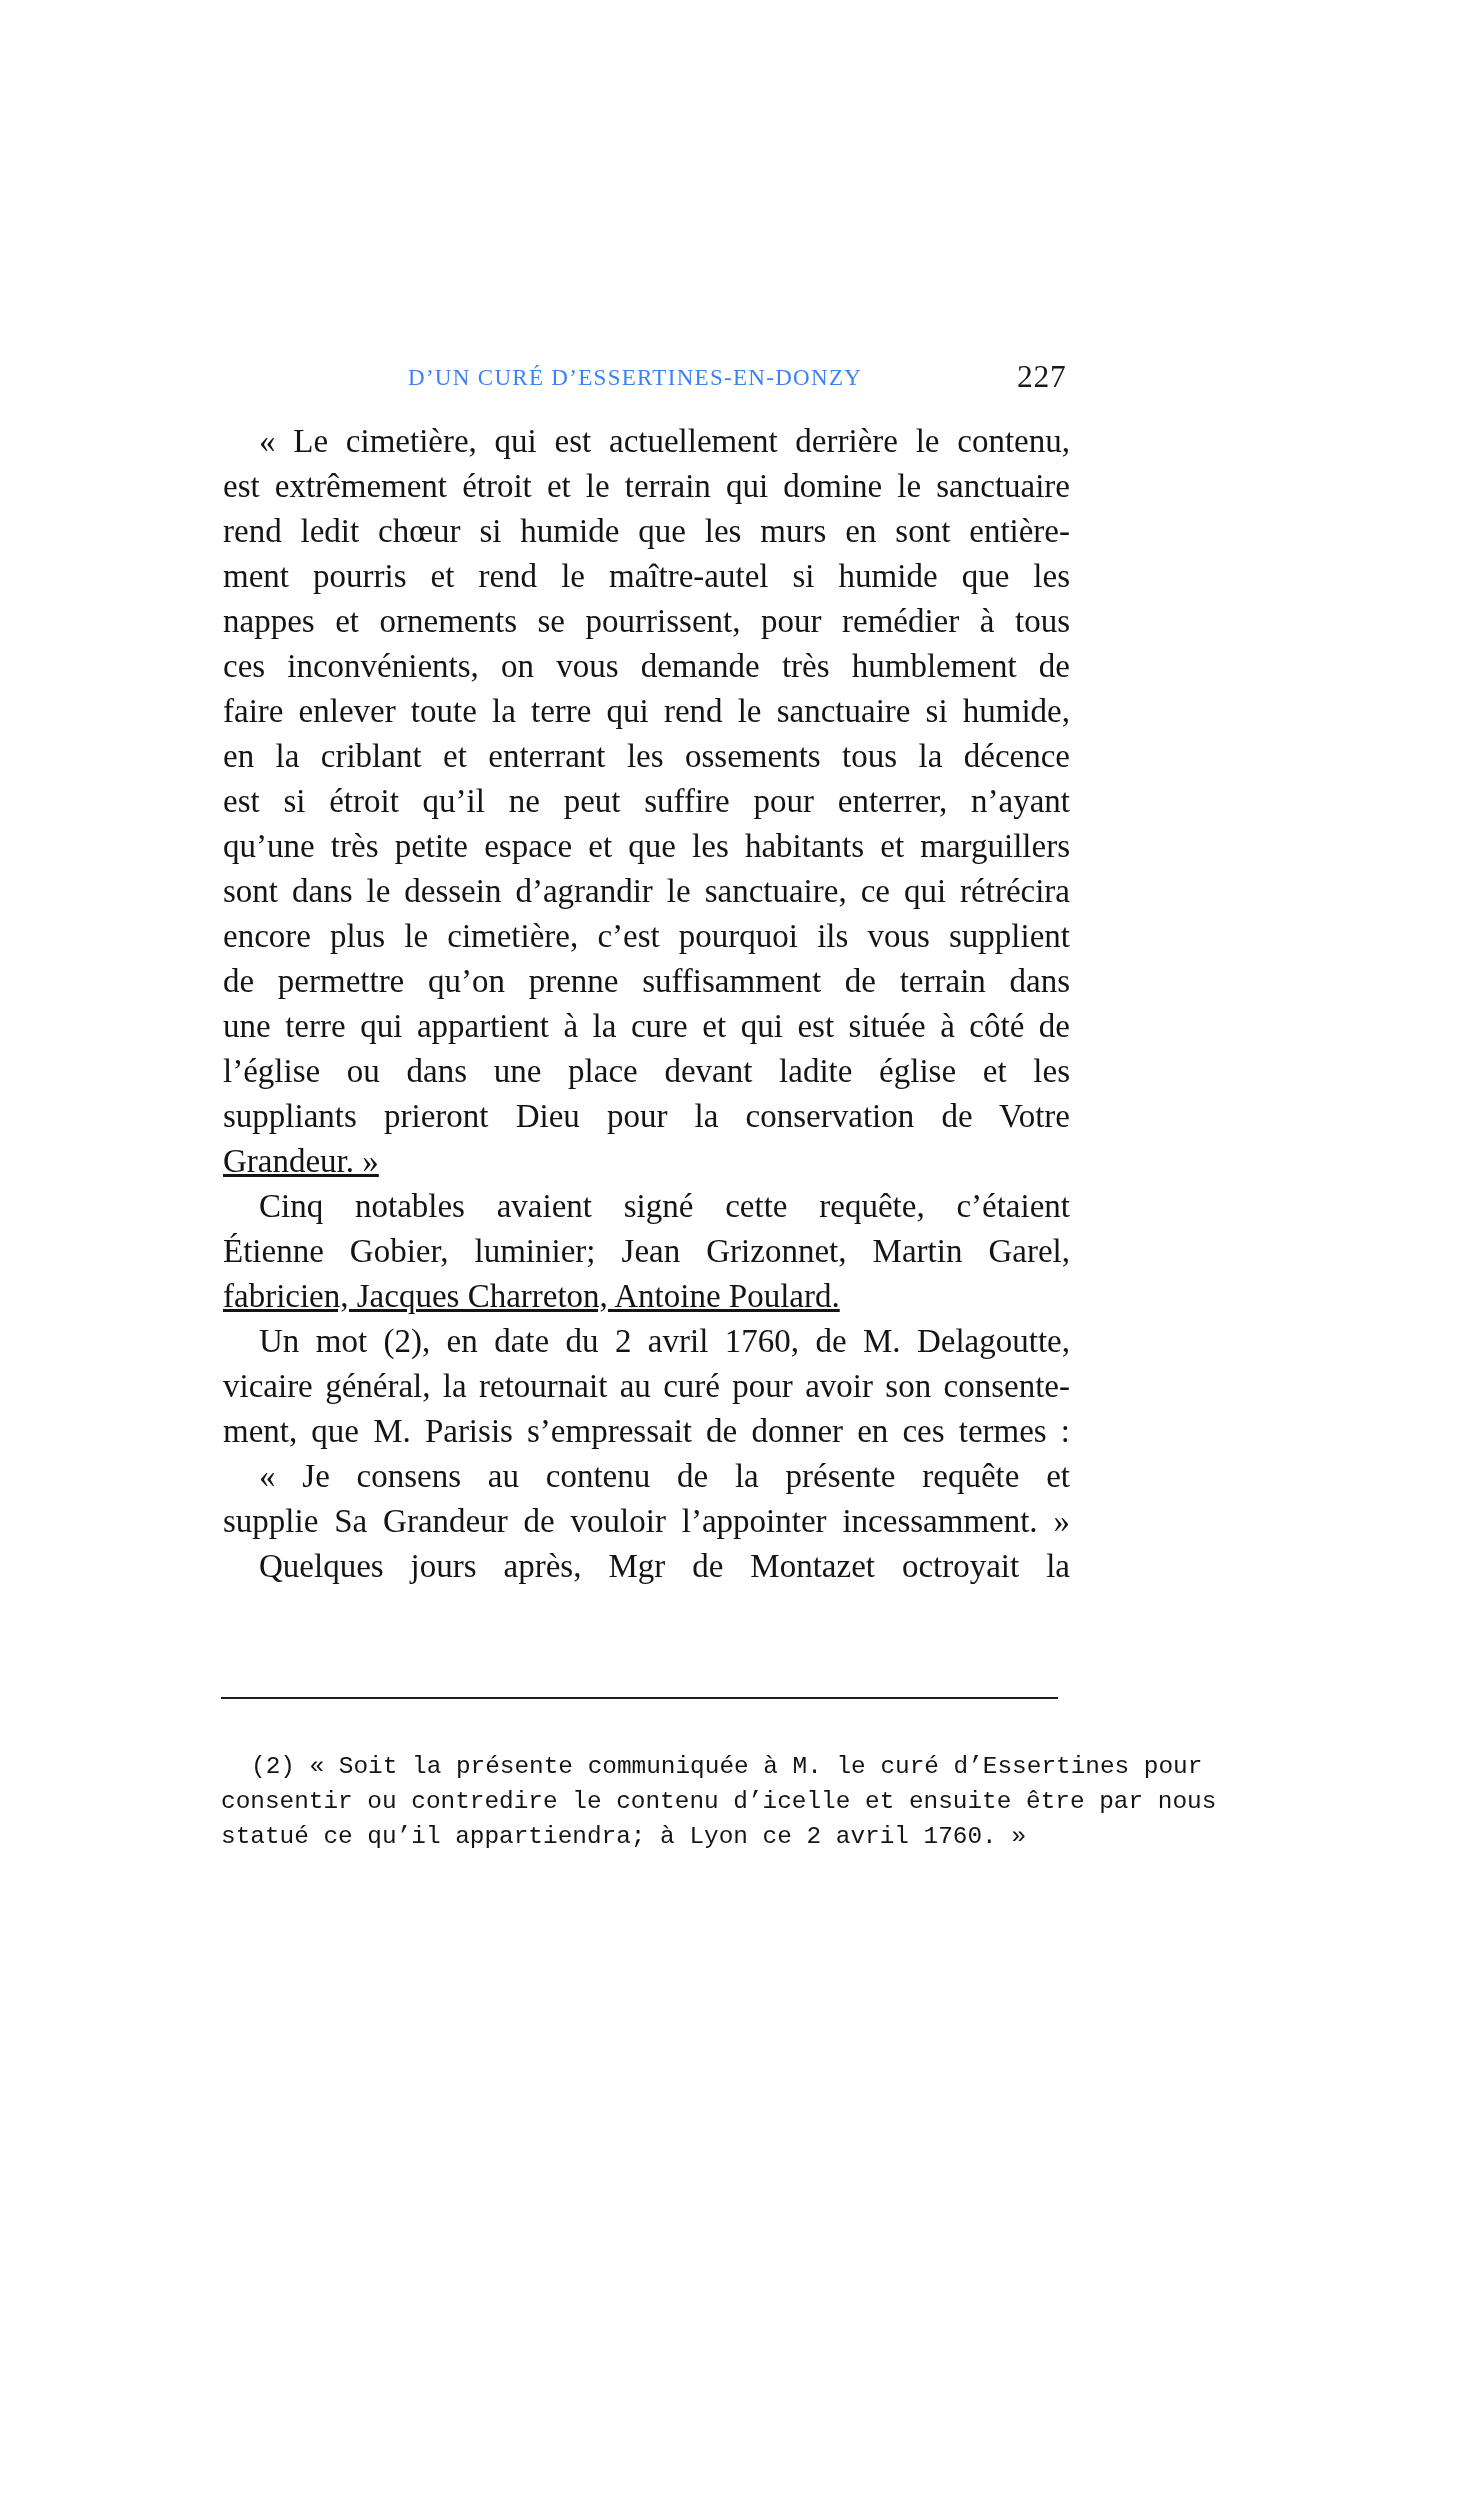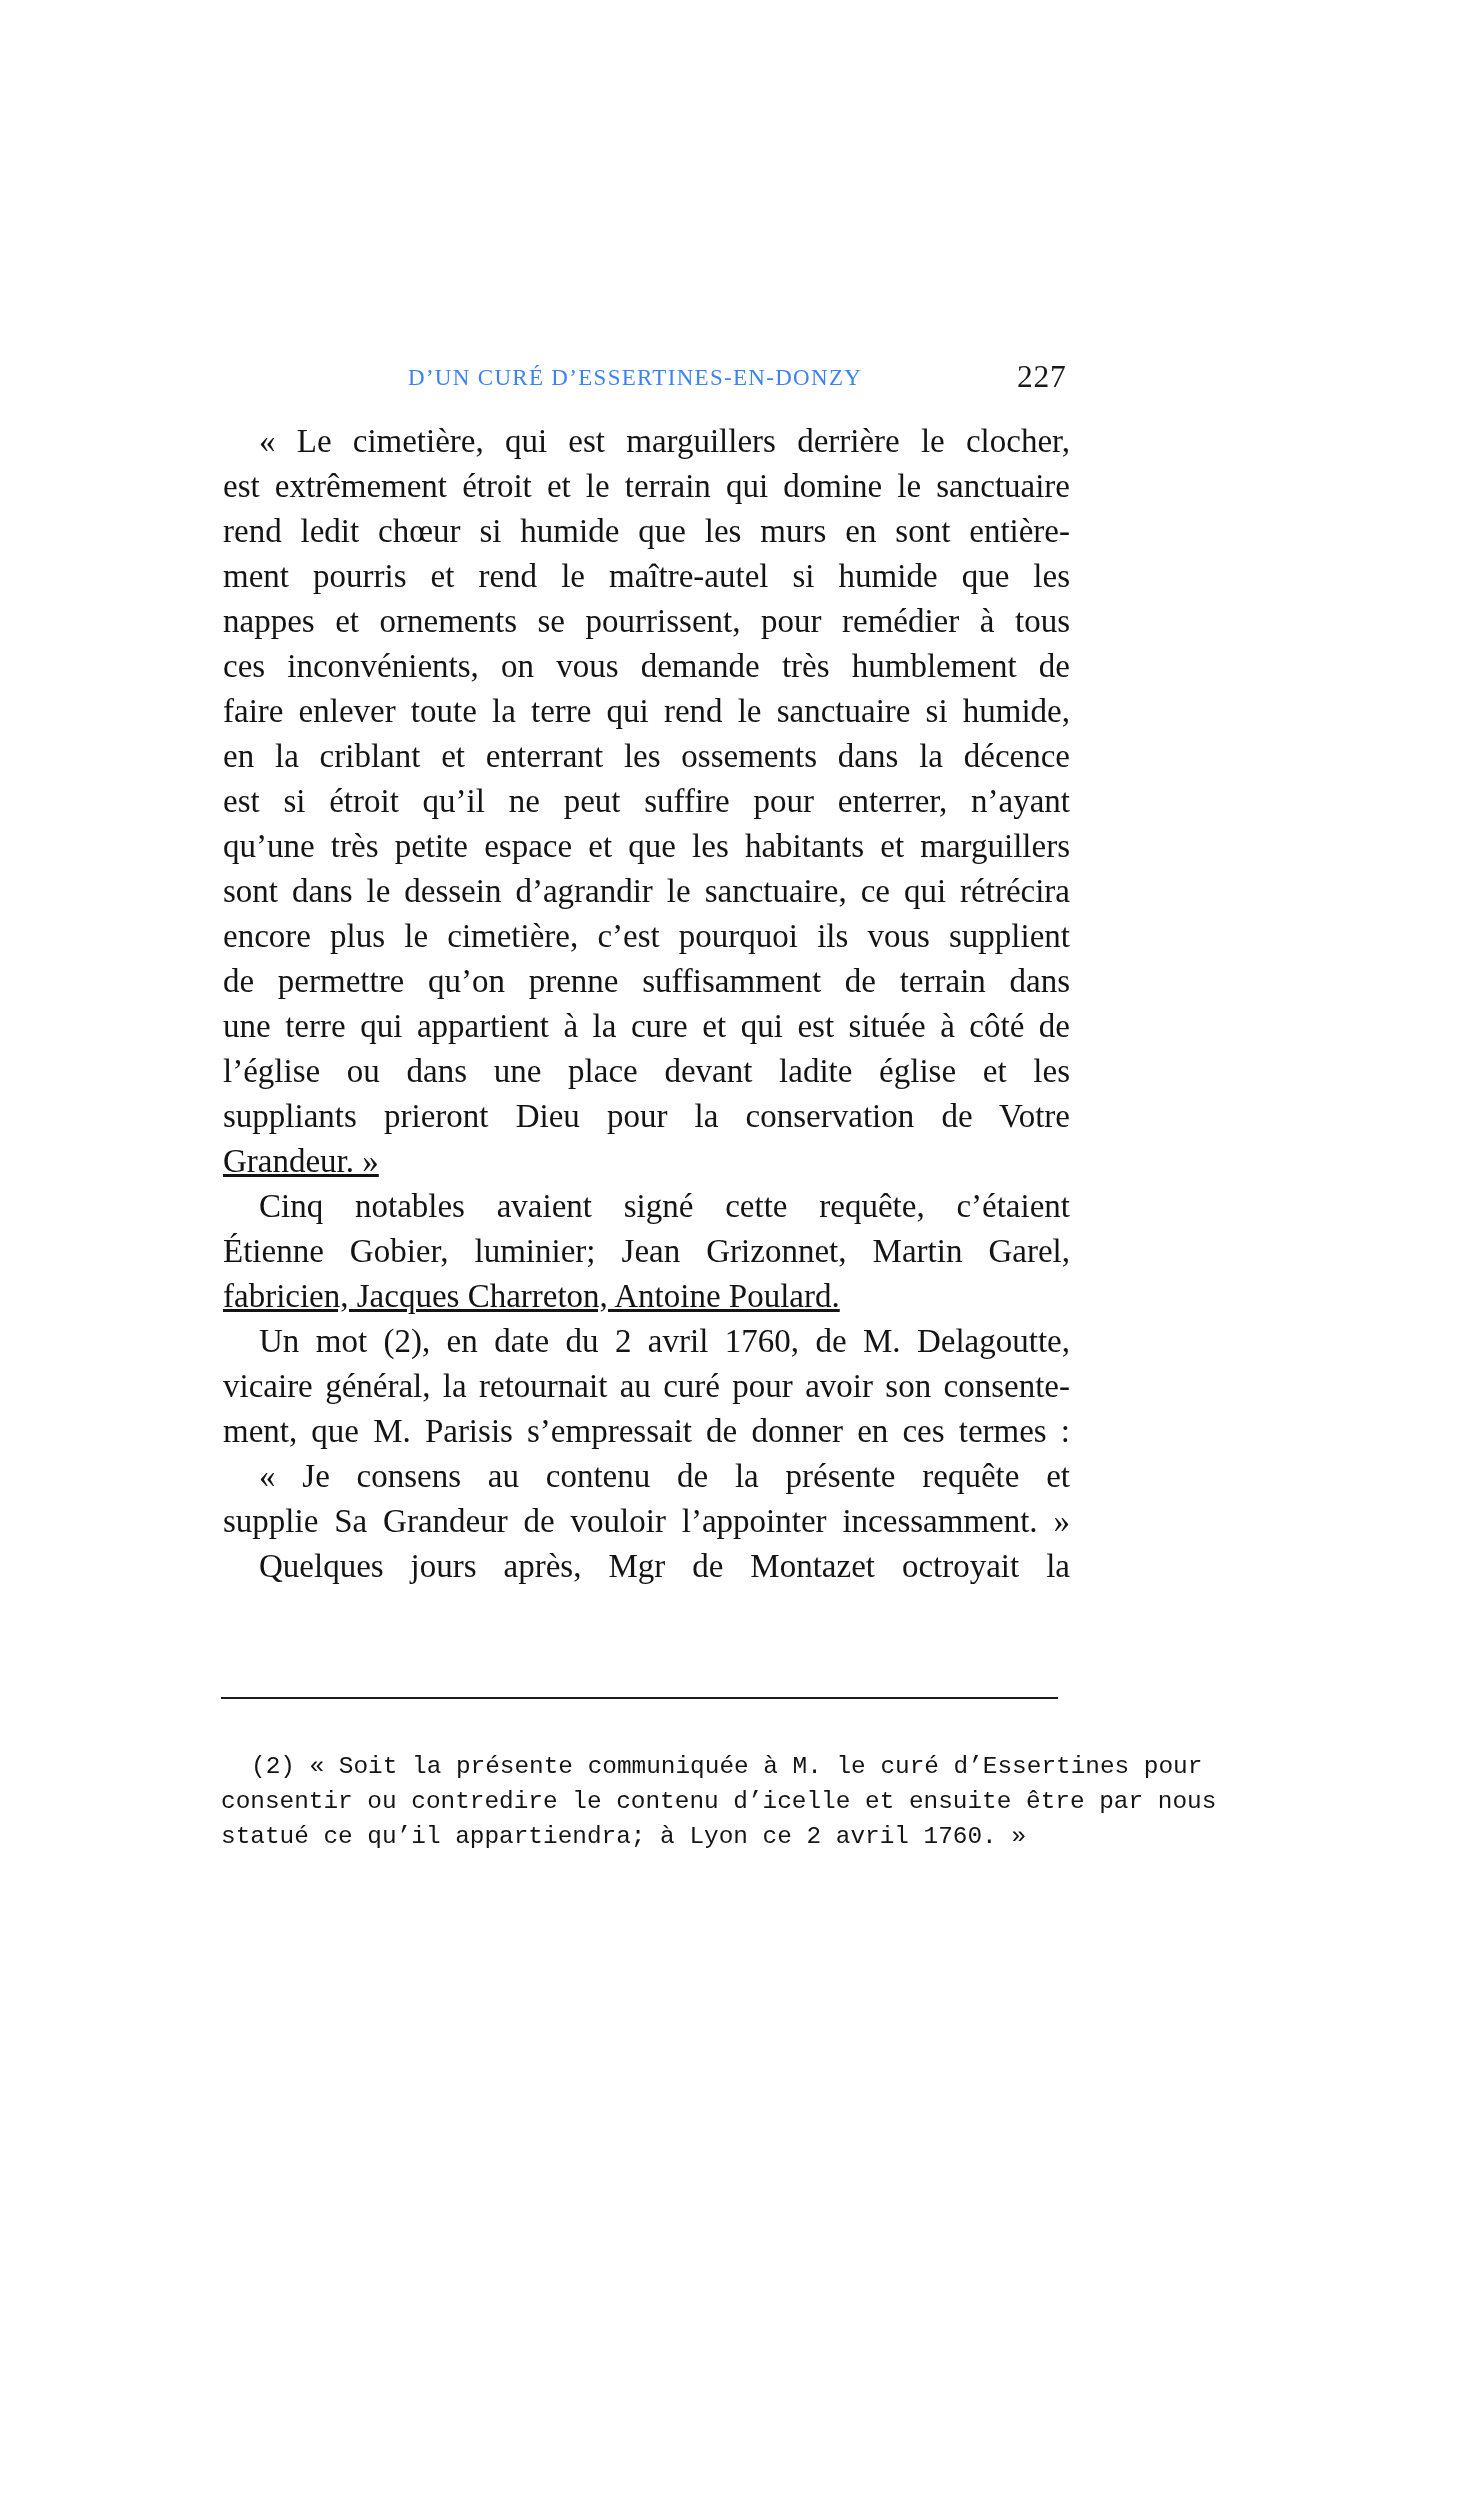--- a/index.html
+++ b/index.html
@@ -43,28 +43,28 @@
   .fn-line.indent { padding-left:30px; }
   .fn-line.last { text-align:left; text-align-last:left; }
 </style>
 </head>
 <body>
 
 <div class="running-head">D’un curé d’Essertines-en-Donzy</div>
 <div class="page-number">227</div>
 
 <div class="body-text">
-  <span class="line indent">« Le cimetière, qui est marguillers derrière le clocher,</span>
+  <span class="line indent">« Le cimetière, qui est actuellement derrière le contenu,</span>
   <span class="line">est extrêmement étroit et le terrain qui domine le sanctuaire</span>
   <span class="line">rend ledit chœur si humide que les murs en sont entière-</span>
   <span class="line">ment pourris et rend le maître-autel si humide que les</span>
   <span class="line">nappes et ornements se pourrissent, pour remédier à tous</span>
   <span class="line">ces inconvénients, on vous demande très humblement de</span>
   <span class="line">faire enlever toute la terre qui rend le sanctuaire si humide,</span>
-  <span class="line">en la criblant et enterrant les ossements dans la décence</span>
+  <span class="line">en la criblant et enterrant les ossements tous la décence</span>
   <span class="line">est si étroit qu’il ne peut suffire pour enterrer, n’ayant</span>
   <span class="line">qu’une très petite espace et que les habitants et marguillers</span>
   <span class="line">sont dans le dessein d’agrandir le sanctuaire, ce qui rétrécira</span>
   <span class="line">encore plus le cimetière, c’est pourquoi ils vous supplient</span>
   <span class="line">de permettre qu’on prenne suffisamment de terrain dans</span>
   <span class="line">une terre qui appartient à la cure et qui est située à côté de</span>
   <span class="line">l’église ou dans une place devant ladite église et les</span>
   <span class="line">suppliants prieront Dieu pour la conservation de Votre</span>
   <span class="line last">Grandeur. »</span>
   <span class="line indent">Cinq notables avaient signé cette requête, c’étaient</span>

